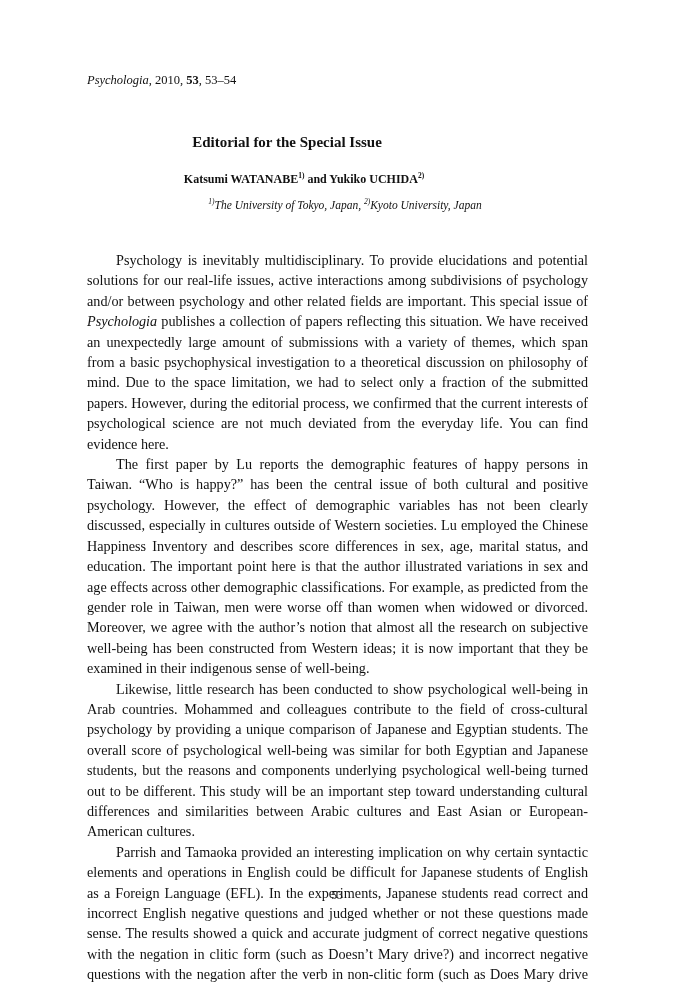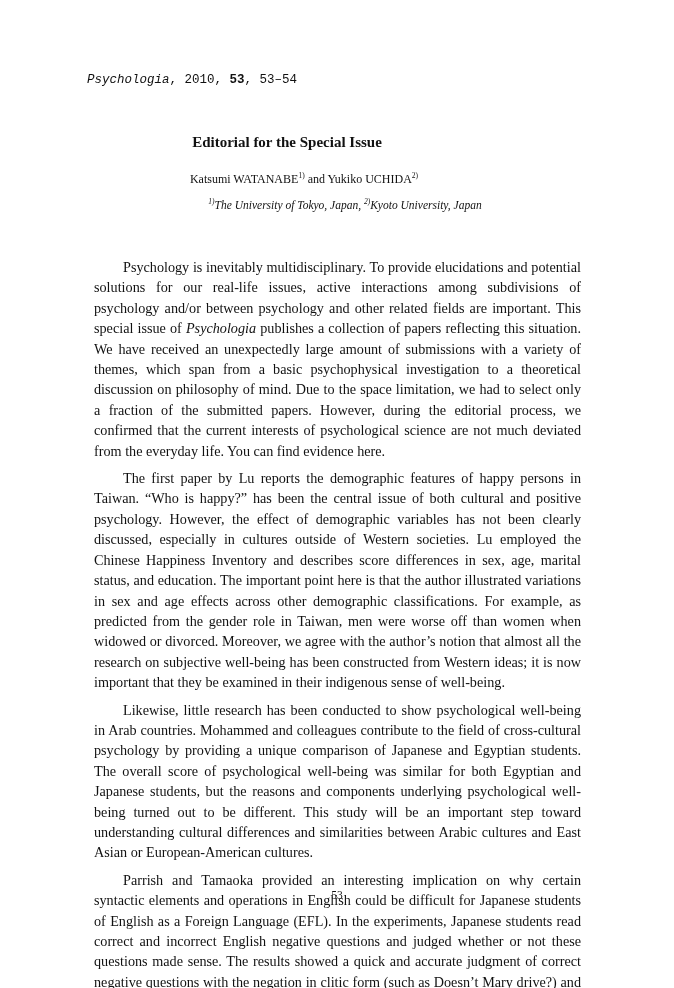--- a/index.html
+++ b/index.html
@@ -14,21 +14,20 @@
       overflow: hidden;
       font-family: "Liberation Serif", "DejaVu Serif", serif;
       color: #111111;
     }
     .journal-ref {
       position: absolute;
       left: 87px;
       top: 72px;
       font-size: 12.5px;
       line-height: 16px;
-      font-family: Liberation Mono, monospace;
     }
     .journal-ref .ital { font-style: italic; }
     .journal-ref .bold { font-weight: bold; }
 
     .title {
       position: absolute;
       left: 0;
       width: 574px;
       top: 133px;
       text-align: center;
@@ -36,21 +35,21 @@
       font-weight: bold;
       line-height: 18px;
     }
     .authors {
       position: absolute;
       left: 0;
       width: 608px;
       top: 171px;
       text-align: center;
       font-size: 12px;
-      font-weight: normal;
+      font-weight: bold;
       line-height: 16px;
     }
     .affil {
       position: absolute;
       left: 8px;
       width: 674px;
       top: 197px;
       text-align: center;
       font-size: 11.5px;
       font-style: italic;
@@ -64,21 +63,21 @@
     .body-text {
       position: absolute;
       left: 87px;
       top: 250px;
       width: 501px;
       font-size: 14.2px;
       line-height: 20.4px;
       text-align: justify;
     }
     .body-text p {
-      margin: 7px;
+      margin: 0;
       text-indent: 29px;
     }
     .body-text .ital { font-style: italic; }
     .page-number {
       position: absolute;
       left: 0;
       width: 674px;
       top: 888px;
       text-align: center;
       font-size: 11.5px;

